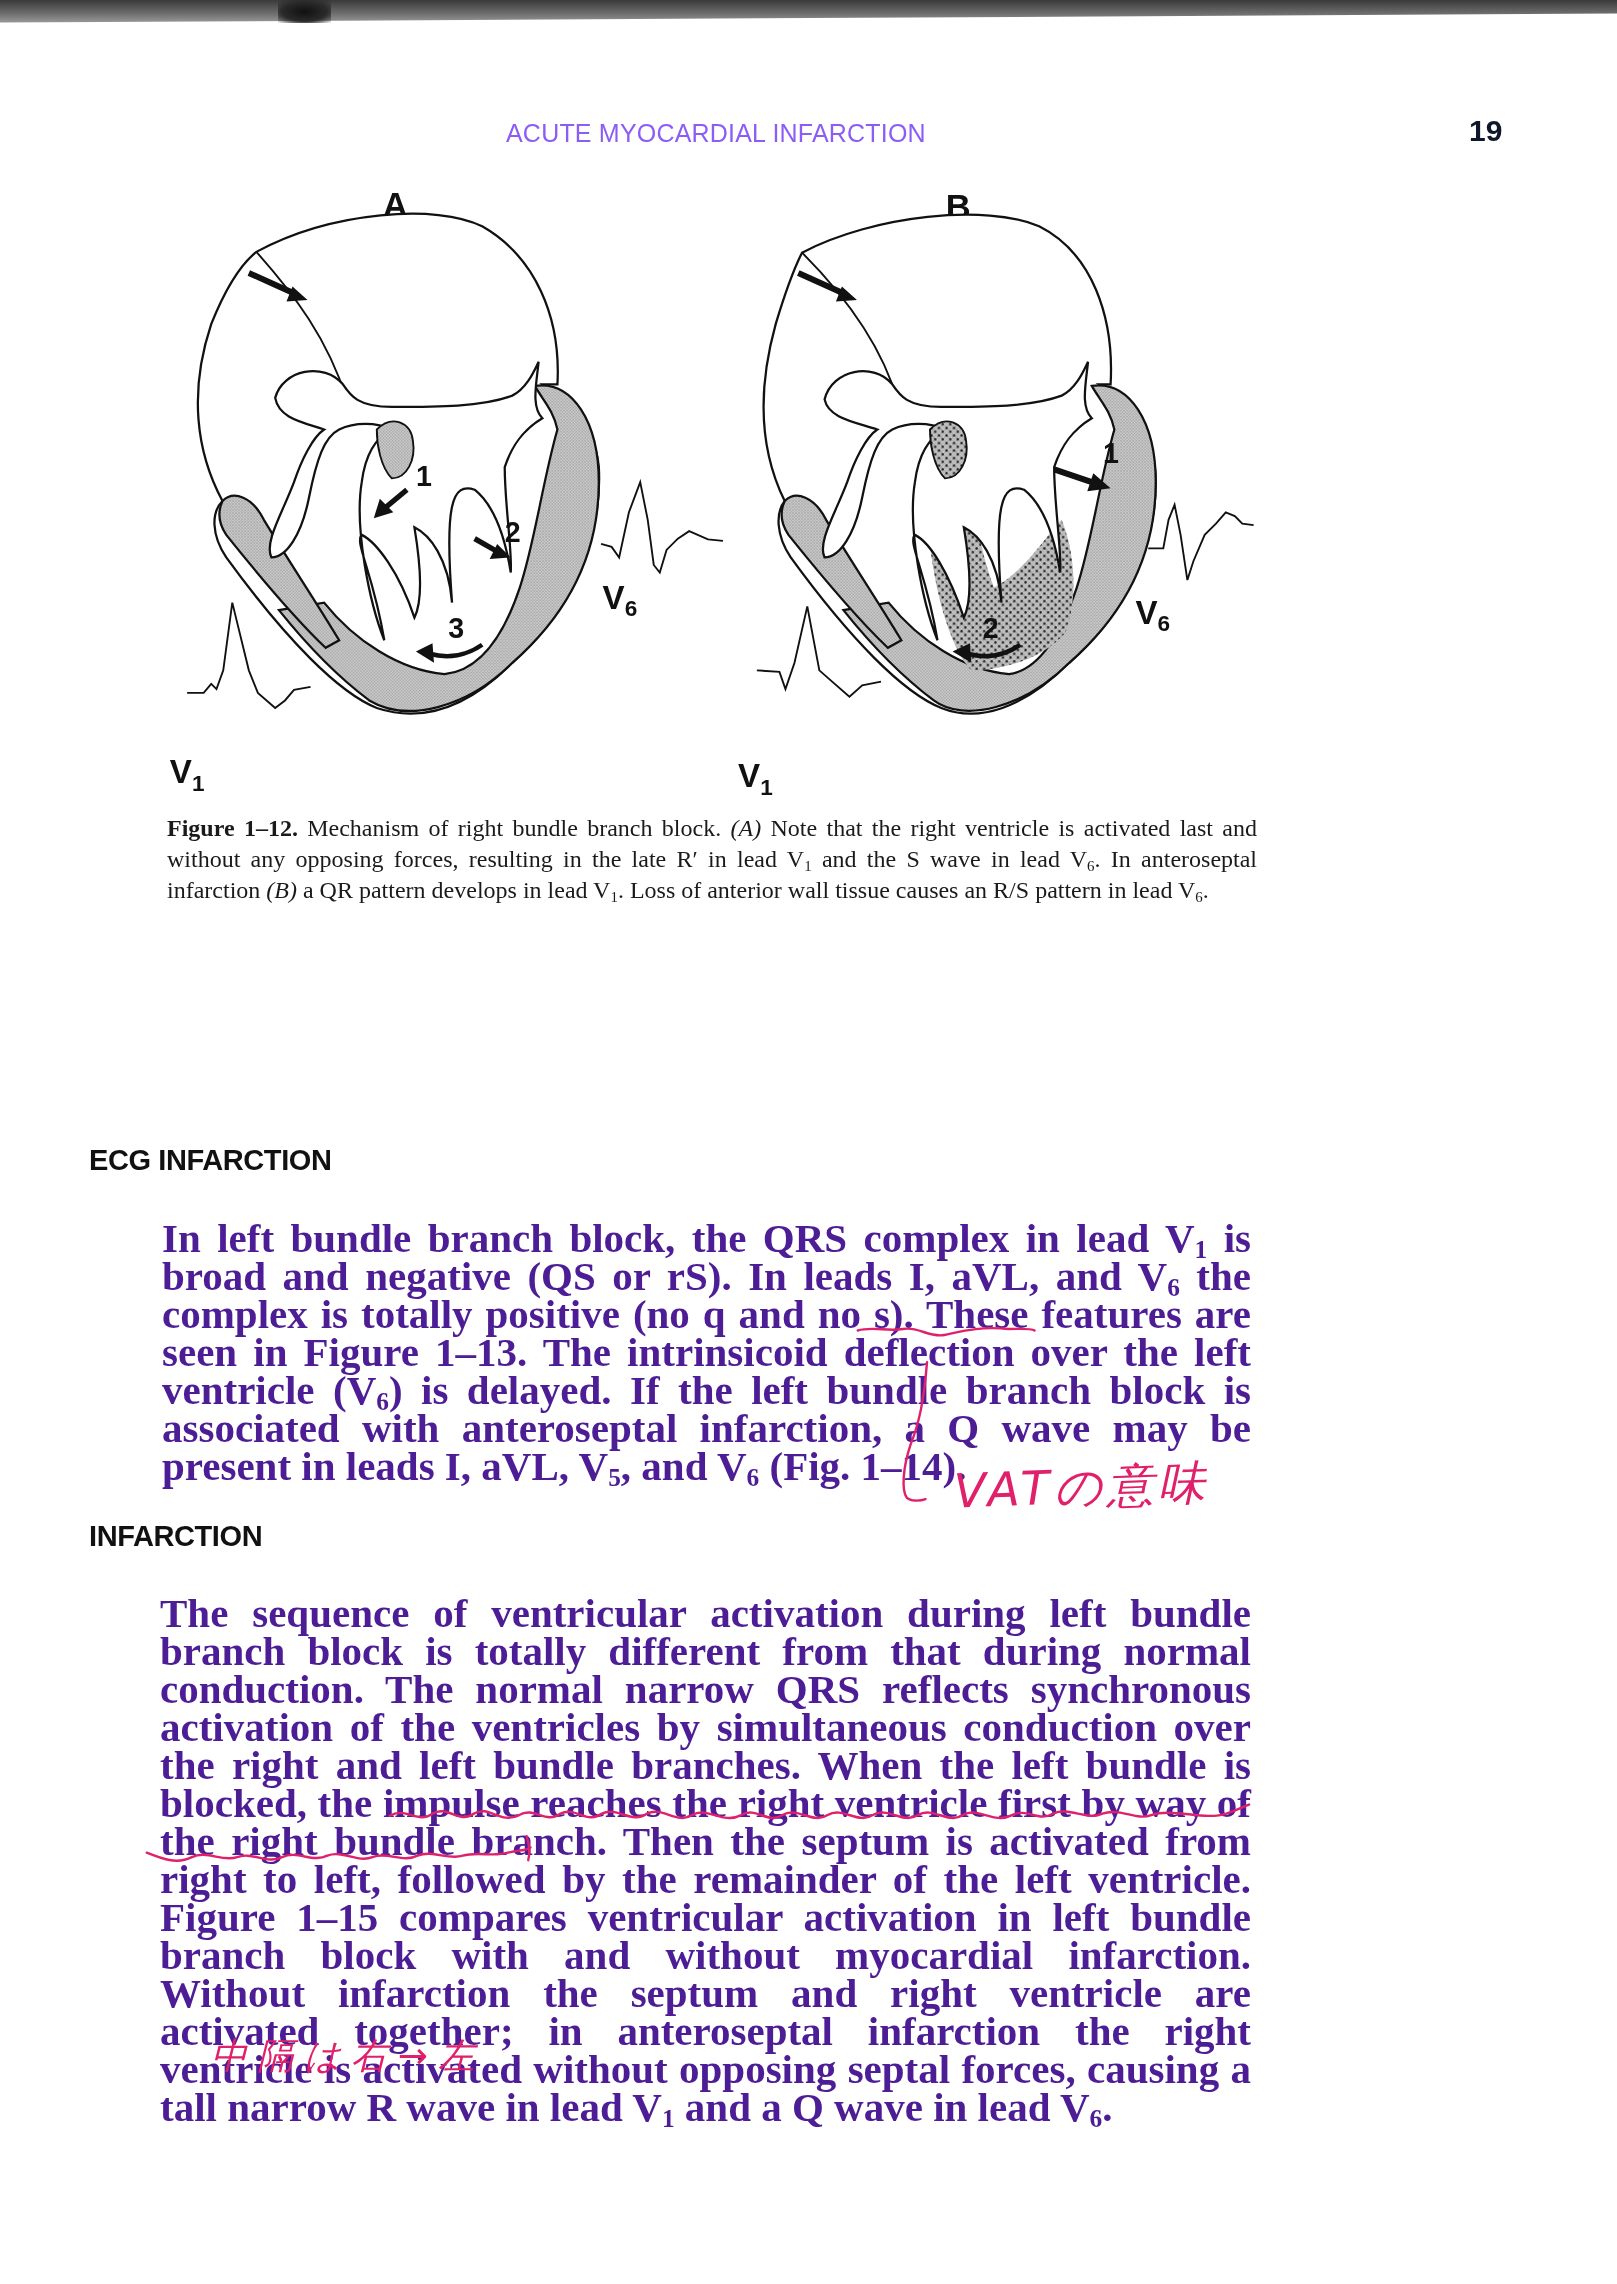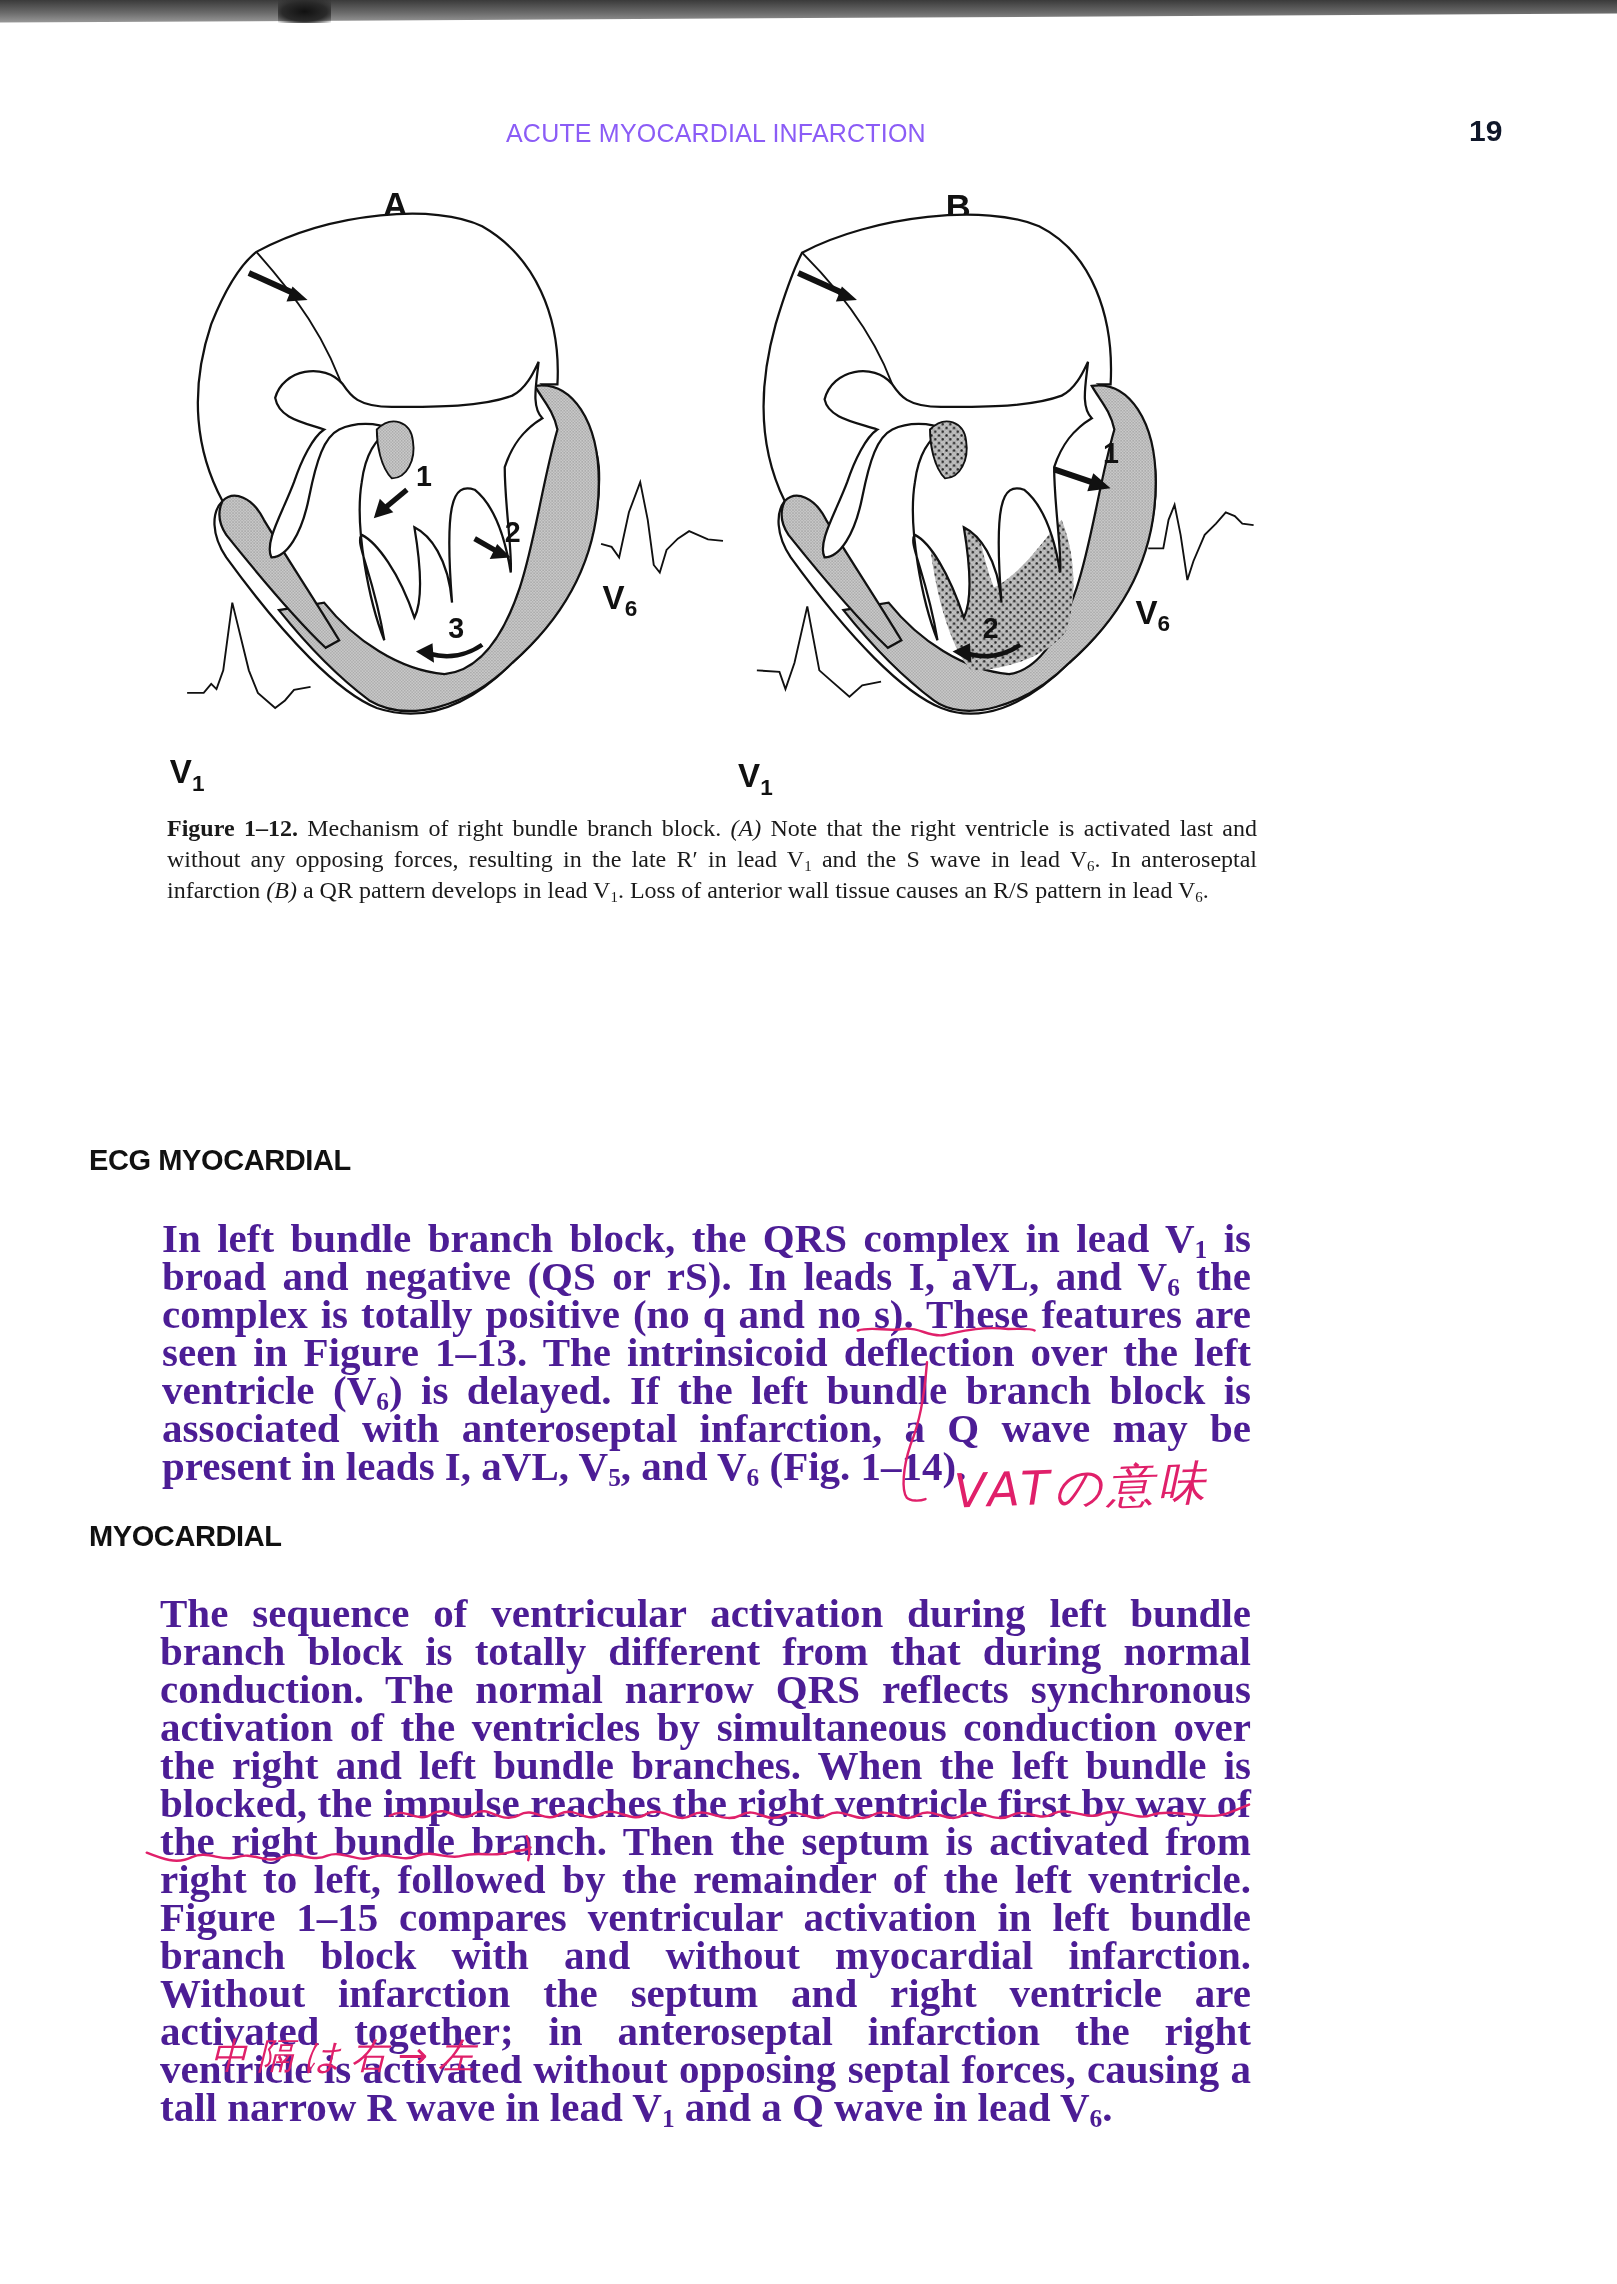--- a/index.html
+++ b/index.html
@@ -148,24 +148,24 @@
     </g>
     <polyline points="45,650 75,652 83,675 95,640 112,565 128,650 145,665 168,685 185,670 210,665" fill="none" stroke="#111" stroke-width="2.5"></polyline>
     <text class="lead-label" x="20" y="805"><tspan>V</tspan><tspan class="lead-sub" dy="10">1</tspan></text>
     <polyline points="565,488 585,488 592,450 600,430 608,470 617,530 625,505 640,470 655,455 668,440 680,445 690,455 705,457" fill="none" stroke="#111" stroke-width="2.5"></polyline>
     <text class="lead-label" x="548" y="588"><tspan>V</tspan><tspan class="lead-sub" dy="10">6</tspan></text>
   </g>
 </svg>
 
 <div class="caption"><span class="fig-no">Figure 1–12.</span><span> Mechanism of right bundle branch block. </span><i>(A)</i><span> Note that the right ventricle is activated last and without any opposing forces, resulting in the late R′ in lead V</span><sub>1</sub><span> and the S wave in lead V</span><sub>6</sub><span>. In anteroseptal infarction </span><i>(B)</i><span> a QR pattern develops in lead V</span><sub>1</sub><span>. Loss of anterior wall tissue causes an R/S pattern in lead V</span><sub>6</sub><span>.</span></div>
 
-<div class="section-head" style="top:1144px;">ECG MYOCARDIAL</div>
+<div class="section-head" style="top:1144px;">ECG INFARCTION</div>
 <div class="body-text" style="top:1219px;"><span>In left bundle branch block, the QRS complex in lead V</span><sub>1</sub><span> is broad and negative (QS or rS). In leads I, aVL, and V</span><sub>6</sub><span> the complex is totally positive (no q and no s). These features are seen in Figure 1–13. The </span><span>intrinsicoid</span><span> deflection over the left ventricle (V</span><sub>6</sub><span>) is delayed. If the left bundle branch block is associated with anteroseptal infarction, a Q wave may be present in leads I, aVL, V</span><sub>5</sub><span>, and V</span><sub>6</sub><span> (Fig. 1–14).</span></div>
 
-<div class="section-head" style="top:1520px;">MYOCARDIAL</div>
+<div class="section-head" style="top:1520px;">INFARCTION</div>
 <div class="body-text" style="top:1594px; left:160px; width:1091px;"><span>The sequence of ventricular activation during left bundle branch block is totally different from that during normal conduction. The normal narrow QRS reflects synchronous activation of the ventricles by simultaneous conduction over the right and left bundle branches. When the left bundle is blocked, the impulse reaches the right ventricle first by way of the right bundle branch. </span><span>Then the septum is activated from right to left, followed by the remainder of the left ventricle</span><span>. Figure 1–15 compares ventricular activation in left bundle branch block with and without myocardial infarction. Without infarction the septum and right ventricle are activated together; in anteroseptal infarction the right ventricle is activated without opposing septal forces, causing a tall narrow R wave in lead V</span><sub>1</sub><span> and a Q wave in lead V</span><sub>6</sub><span>.</span></div>
 
 <svg class="annot-layer" viewBox="0 0 2149 3035" xmlns="http://www.w3.org/2000/svg">
 
   <path class="hw" d="M1140,1768 C1160,1762 1180,1770 1200,1766 C1220,1762 1235,1778 1255,1774 C1275,1770 1300,1762 1340,1766 C1360,1766 1370,1765 1375,1768"></path>
 
   <path class="hw" d="M1232,1810 C1228,1860 1222,1890 1210,1920 C1200,1950 1198,1980 1205,1990 C1210,1995 1222,1995 1230,1992"></path>
 
   <path class="hw" d="M518,2413 C540,2400 555,2425 575,2410 C595,2398 610,2425 630,2410 C650,2398 665,2425 690,2412 C710,2400 725,2425 745,2410 C765,2400 780,2425 800,2410 C820,2400 840,2425 860,2410 C880,2400 900,2425 920,2412 C940,2400 960,2425 985,2412 C1005,2400 1020,2425 1040,2412 C1060,2400 1080,2425 1100,2412 C1120,2400 1140,2425 1160,2412 C1180,2400 1200,2425 1220,2412 C1240,2400 1260,2425 1280,2412 C1300,2400 1320,2425 1345,2412 C1365,2402 1380,2422 1400,2410 C1420,2400 1445,2420 1465,2410 C1490,2402 1510,2420 1530,2412 C1560,2402 1600,2420 1630,2410 C1645,2405 1655,2400 1660,2398"></path>
 

